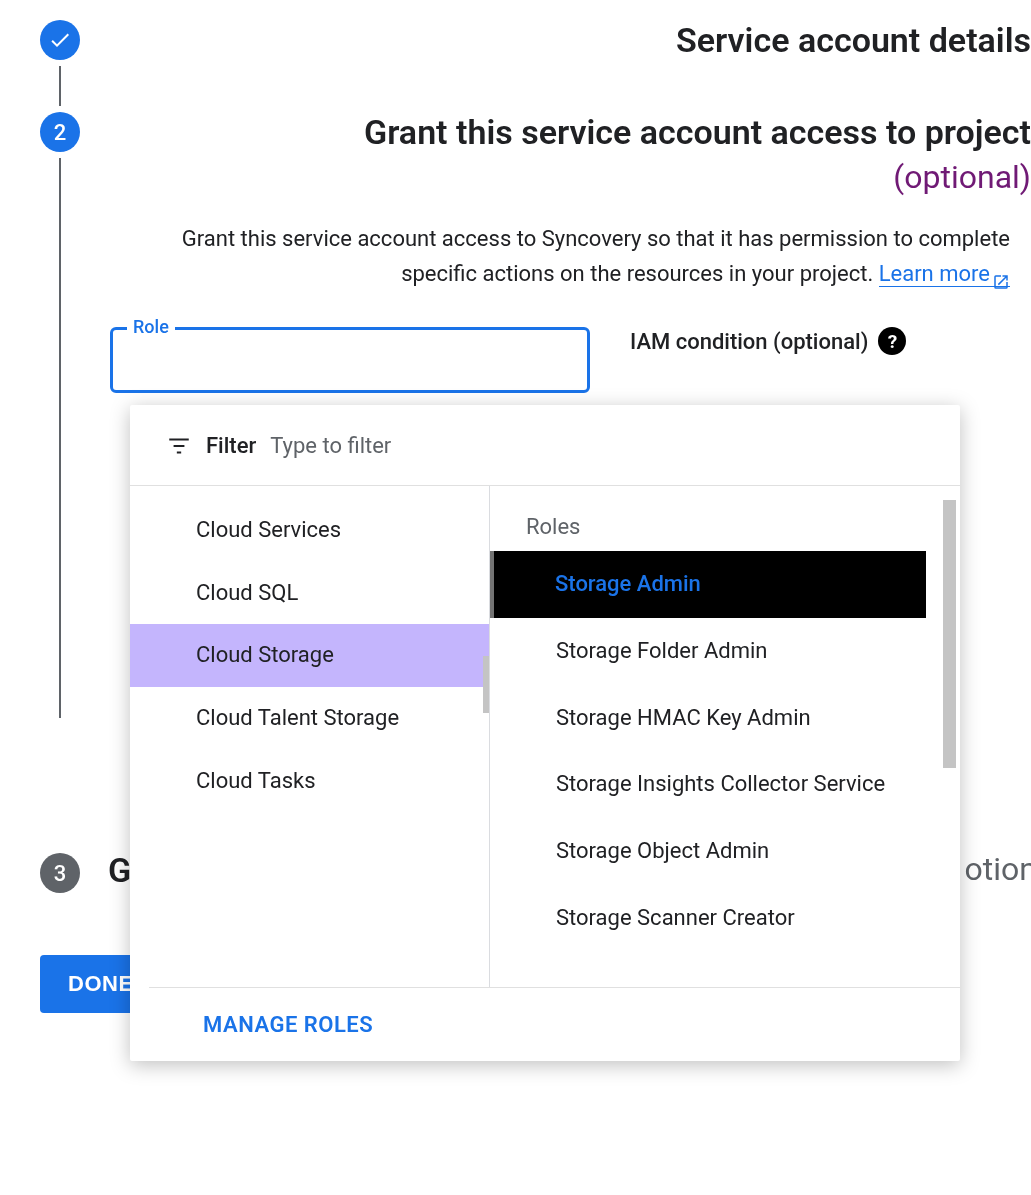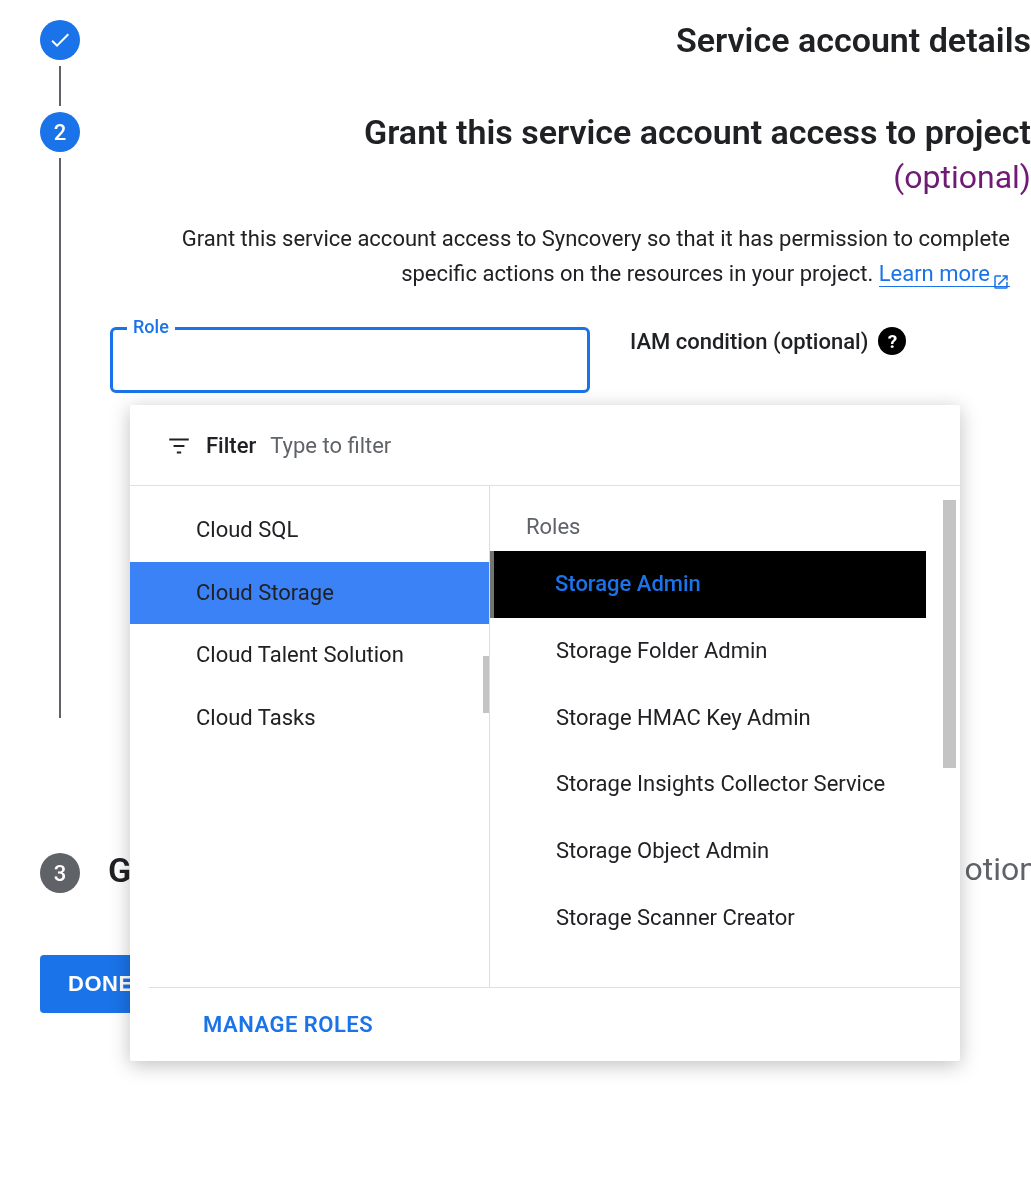--- a/index.html
+++ b/index.html
@@ -193,21 +193,21 @@
       height: 57px;
       background: #c4c4c4;
     }
     .cat-item {
       font-size: 22px;
       color: #202124;
       padding: 16px 0 16px 66px;
       line-height: 1.4;
       cursor: pointer;
     }
-    .cat-item.selected { background: #3b82f6; }
+    .cat-item.selected { background: #c4b5fd; }
     .right-pane {
       flex: 1;
       padding: 28px 0 0 0;
       position: relative;
       overflow: hidden;
     }
     .right-scrollbar {
       position: absolute;
       right: 4px;
       top: 14px;
@@ -332,23 +332,24 @@
           <path fill="#202124" d="M3 5h18v2H3zm4 6h10v2H7zm3 6h4v2h-4z"></path>
         </svg>
     </span>
     <span class="filter-label">Filter</span>
     <span class="filter-placeholder">Type to filter</span>
   </div>
   <div class="two-panes">
     <div class="left-pane">
       <div class="left-inner">
         <div class="cat-item" style="padding-top:0;">Cloud Security Scanner</div>
+        <div class="cat-item">Cloud Services</div>
         <div class="cat-item">Cloud SQL</div>
         <div class="cat-item selected">Cloud Storage</div>
-        <div class="cat-item">Cloud Talent Solution</div>
+        <div class="cat-item">Cloud Talent Storage</div>
         <div class="cat-item">Cloud Tasks</div>
       </div>
       <div class="left-scrollbar"></div>
     </div>
     <div class="right-pane">
       <div class="roles-header">Roles</div>
       <div class="role-item selected">Storage Admin</div>
       <div class="role-item">Storage Folder Admin</div>
       <div class="role-item">Storage HMAC Key Admin</div>
       <div class="role-item">Storage Insights Collector Service</div>

